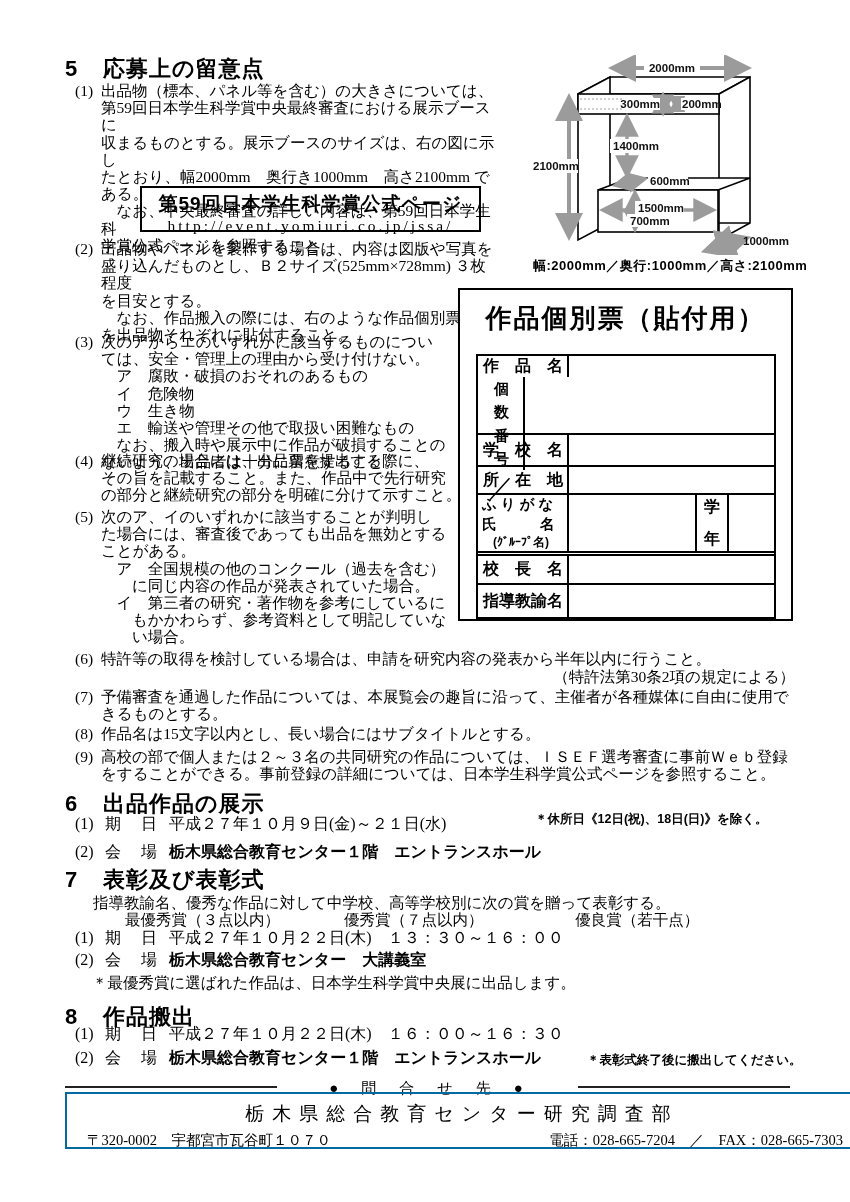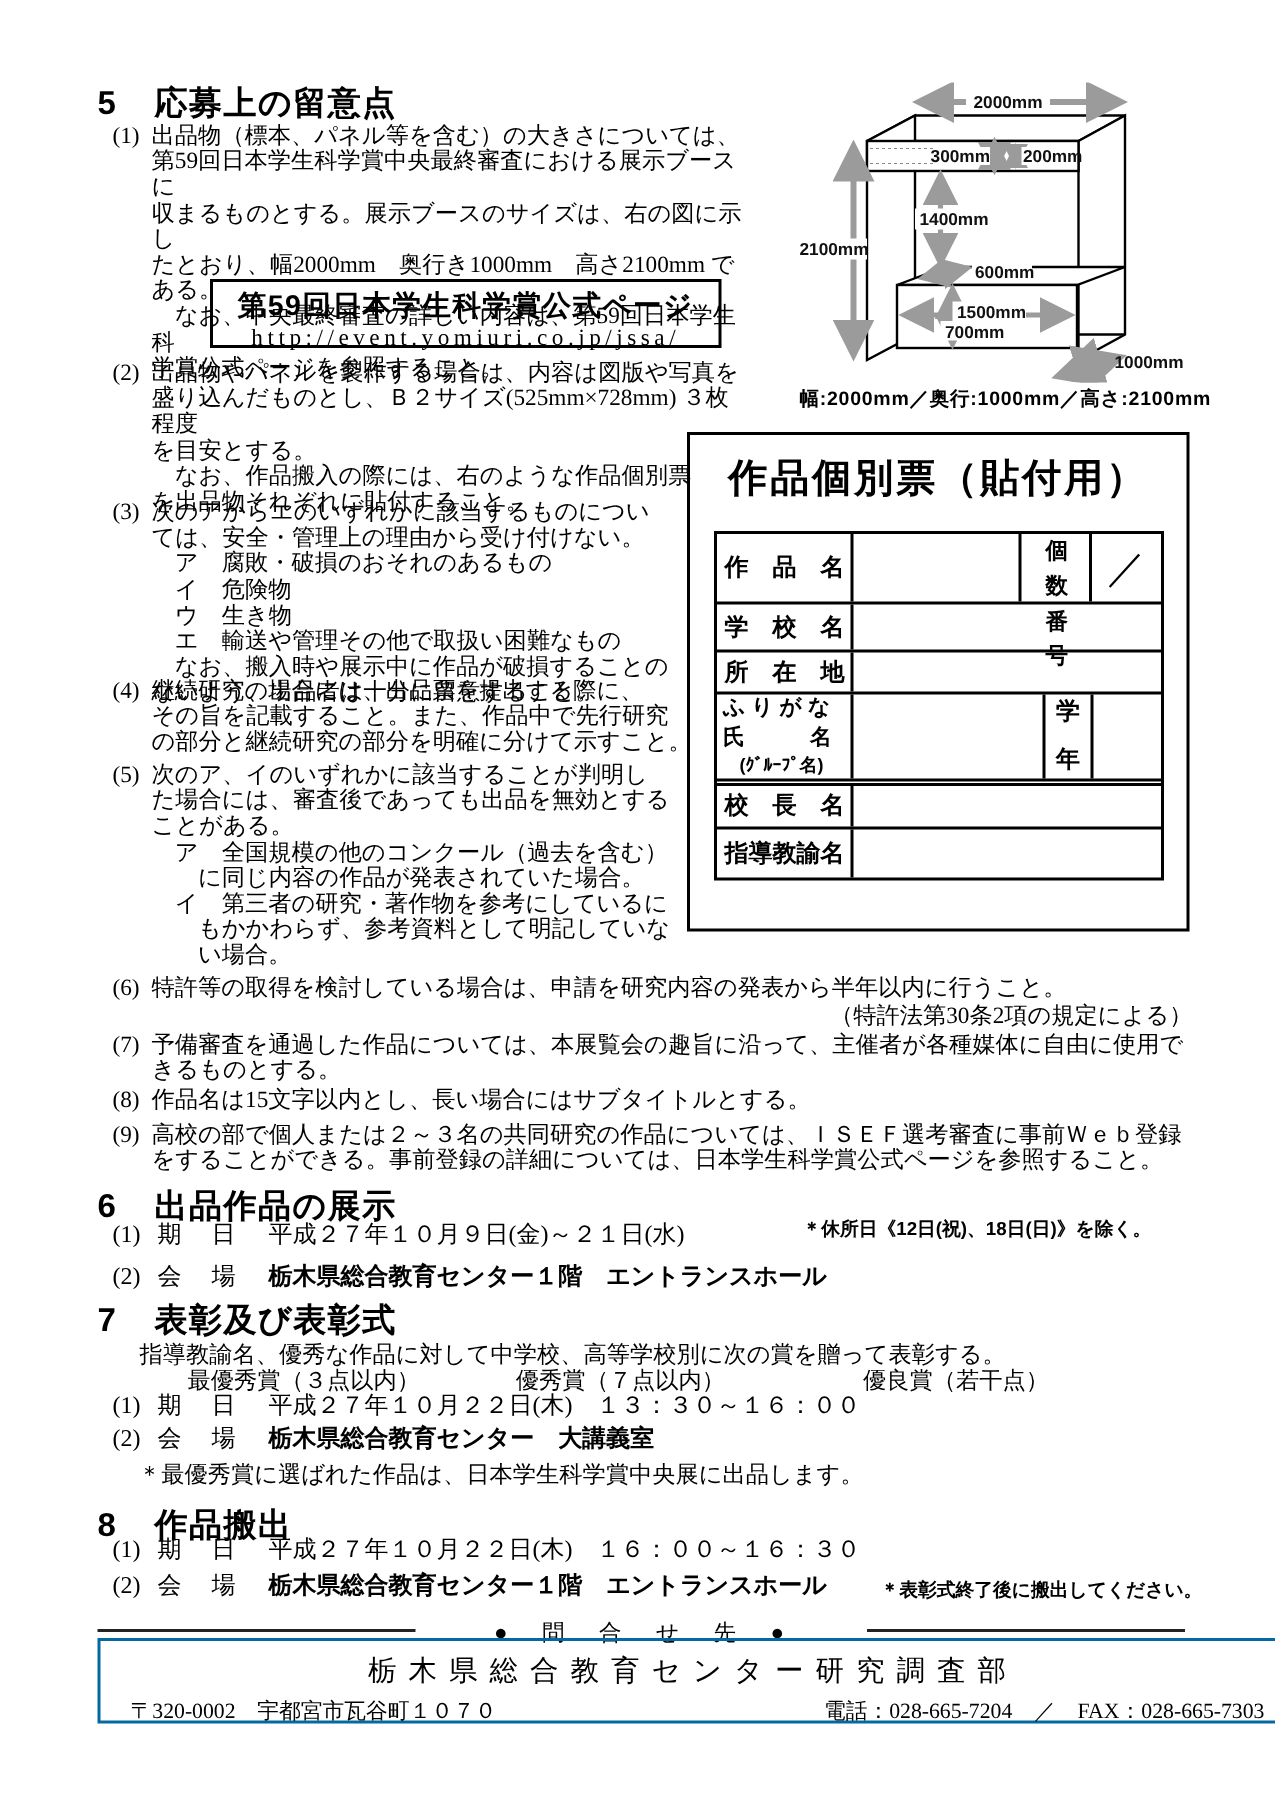--- a/index.html
+++ b/index.html
@@ -13,21 +13,21 @@
   .item{display:flex;font-size:15.5px;line-height:17.2px;}
   .item .mk{width:26px;flex:none;}
   .item .tx{white-space:pre-line;}
   .note-right{width:695px;text-align:right;font-size:15.5px;}
   .linkbox{width:341px;height:46px;border:2px solid #000;text-align:center;box-sizing:border-box;padding-top:3px;}
   .linkbox .l1{font-size:19px;letter-spacing:1px;}
   .linkbox .l2{font-size:15.5px;letter-spacing:3px;}
   .row{display:flex;font-size:16px;line-height:1.1;}
   .row .rnum{width:30px;flex:none;}
   .row .rlab{width:60px;flex:none;letter-spacing:2px;}
-  .row .rval{margin-left:14px;text-align:right;}
+  .row .rval{margin-left:4px;text-align:right;}
   .gval{font-family:"Liberation Sans","DejaVu Sans",sans-serif;font-weight:bold;}
   .smallnote{font-family:"Liberation Sans","DejaVu Sans",sans-serif;font-weight:bold;font-size:12.5px;}
   
   .formbox{width:335px;height:333px;border:2px solid #000;box-sizing:border-box;}
   .formtitle{text-align:center;font-size:26px;letter-spacing:2px;margin-top:11px;}
   .ftable{position:absolute;left:16px;top:64px;width:296px;border:2px solid #000;}
   .fr{display:flex;border-bottom:2px solid #000;box-sizing:border-box;}
   .fr:last-child{border-bottom:none;}
   .fr.dbl{border-bottom:5px double #000;}
   .fc{border-right:2px solid #000;box-sizing:border-box;display:flex;align-items:center;}
@@ -187,21 +187,21 @@
       <rect x="97" y="159" width="43" height="13" fill="#fff"></rect>
       <text x="100" y="170">700mm</text>
       <text x="213" y="190">1000mm</text>
     </g>
   </svg>
   <div class="abs boothcap" style="left:533px;top:257px;">幅:2000mm／奥行:1000mm／高さ:2100mm</div>
 
   <div class="abs formbox" style="left:458px;top:288px;">
     <div class="formtitle got">作品個別票（貼付用）</div>
     <div class="ftable">
-      <div class="fr" style="height:47px;">
+      <div class="fr" style="height:79px;flex-direction:column;">
         <div class="fc c-lab got">作　品　名</div>
         <div class="fc c-val"></div>
         <div class="fc c-cnt got">
           <span>個数</span>
           <span>番号</span>
         </div>
         <div class="fc c-slash">／</div>
       </div>
       <div class="fr" style="height:32px;">
         <div class="fc c-lab got">学　校　名</div>

